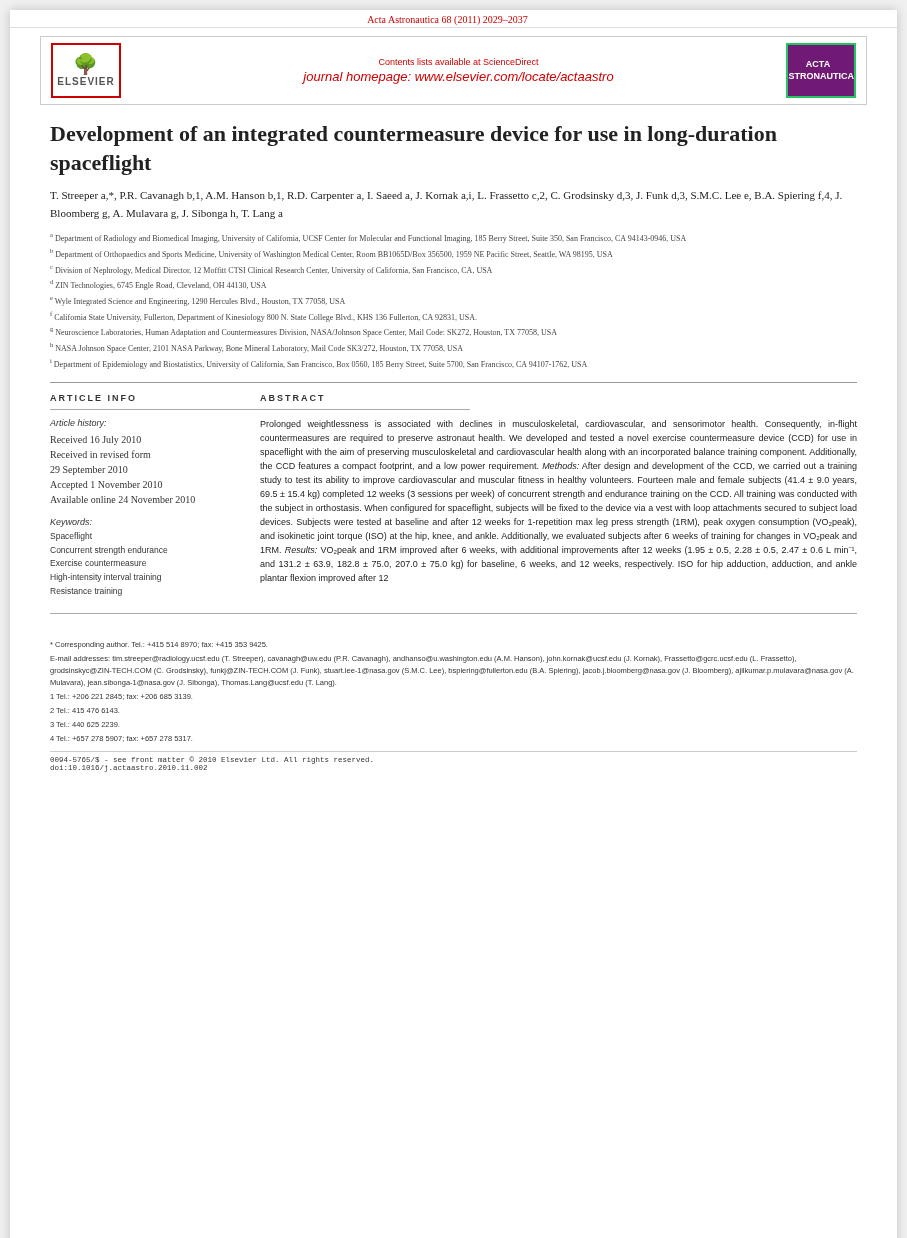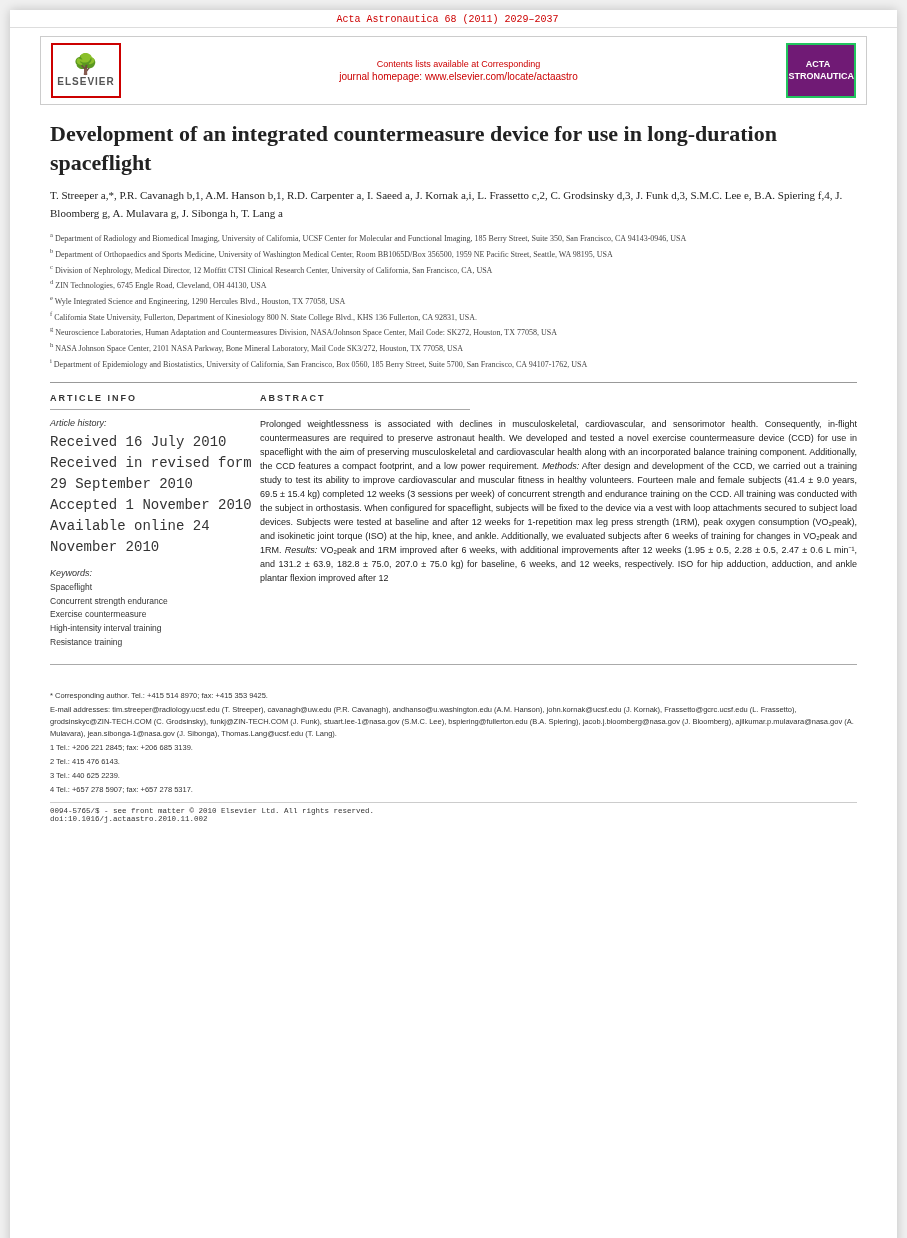--- a/index.html
+++ b/index.html
@@ -16,21 +16,21 @@
       min-height: 1238px;
       padding: 0;
       box-shadow: 0 0 10px rgba(0,0,0,0.2);
     }
     
     .top-bar {
       text-align: center;
       padding: 4px 12px 2px 0;
       font-size: 10px;
       color: #c00;
-      font-family: Liberation Mono, monospace;
+      font-family: Liberation Serif, serif;
       border-bottom: 1px solid #ddd;
     }
     
     .journal-header {
       display: flex;
       align-items: center;
       border: 1px solid #ccc;
       margin: 8px 30px 0 30px;
       padding: 6px 10px;
     }
@@ -78,23 +78,24 @@
       color: #c00;
     }
     .journal-name {
       font-size: 26px;
       font-family: 'Times New Roman', Times, serif;
       font-style: italic;
       color: #222;
       margin: 4px 0 2px 0;
     }
     .journal-homepage {
-      font-size: 10px;
+      font-size: 13px;
       color: #888;
       font-family: Arial, sans-serif;
+      font-style: italic;
     }
     .journal-homepage span {
       color: #c00;
     }
     .journal-logo-right {
       width: 70px;
       flex-shrink: 0;
       margin-left: 10px;
       border: 2px solid #22c55e;
       height: 55px;
@@ -179,23 +180,23 @@
       margin-bottom: 8px;
     }
     .article-history-title {
       font-size: 9px;
       font-style: italic;
       font-family: Arial, sans-serif;
       color: #333;
       margin-bottom: 4px;
     }
     .article-history-item {
-      font-size: 14px;
-      color: #333;
-      font-family: Liberation Mono, monospace;
+      font-size: 10px;
+      color: #333;
+      font-family: Liberation Serif, serif;
       line-height: 1.5;
     }
     .keywords-title {
       font-size: 9px;
       font-style: italic;
       font-family: Arial, sans-serif;
       color: #333;
       margin-top: 10px;
       margin-bottom: 3px;
     }
@@ -252,21 +253,21 @@
     <div class="elsevier-logo">
       <div class="logo-box">
         <span class="logo-tree">🌳</span>
         <span class="elsevier-text">ELSEVIER</span>
       </div>
     </div>
 
     <div class="journal-center">
       <div class="sciencedirect-link">
         <span>Contents lists available at</span>
-        <span style="color:#c00; cursor:pointer;">Corresponding</span>
+        <span style="color:#c00; cursor:pointer;">ScienceDirect</span>
       </div>
       <div class="journal-homepage">
         <span>journal homepage:</span>
         <span style="color:#c00; cursor:pointer;">www.elsevier.com/locate/actaastro</span>
       </div>
     </div>
 
     <div class="journal-logo-right">
       <div class="aa-text">
         ACTA<br>ASTRONAUTICA

